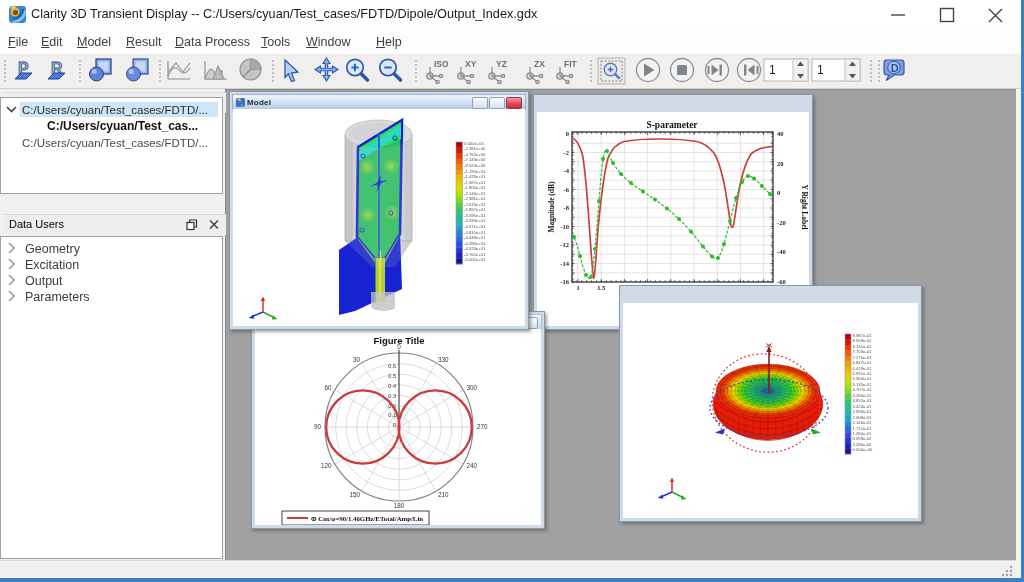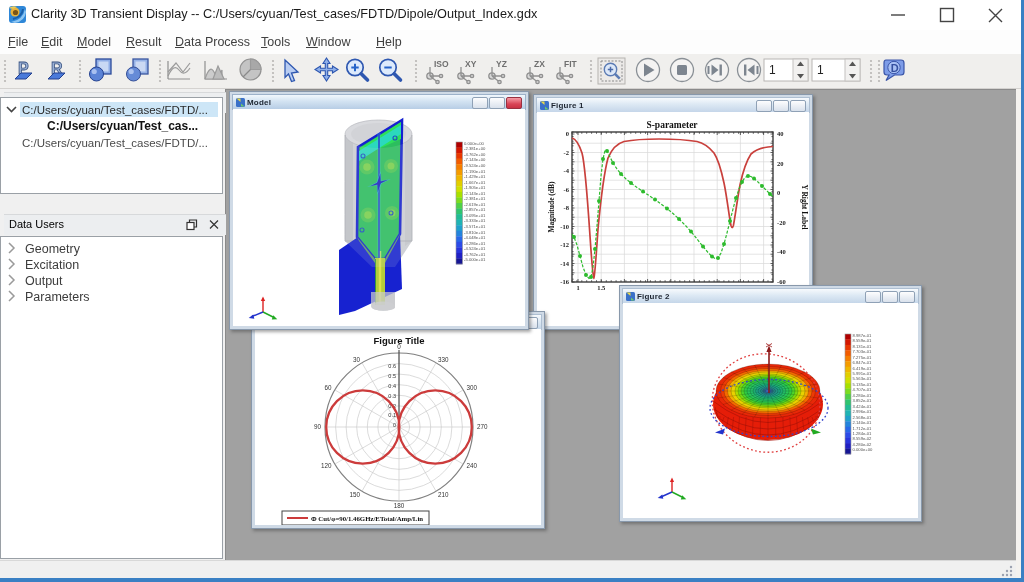--- a/index.html
+++ b/index.html
@@ -243,29 +243,20 @@
     </g>
     <g font-size="12.5" fill="#3c3c3c">
       <text x="24" y="15.5">Geometry</text>
           <text x="24" y="31.5">Excitation</text>
           <text x="24" y="47.5">Output</text>
           <text x="24" y="63.5">Parameters</text>
     </g>
   </svg>
 </div>
 <div class="win" id="wfig1" style="left:533px;top:94px;width:278px;height:234px">
-  <div class="wtb">
-    <svg class="wicon" viewBox="0 0 9 9">
-          <rect width="9" height="9" rx="1.5" fill="#3a70c8"></rect>
-          <path d="M0.5,0.5 h4 v3.5 Z" fill="#e8d84a"></path>
-          <path d="M5,5.5 L8.5,8.5 H5 Z" fill="#6cc86c"></path>
-        </svg>
-    <span class="wt">Figure 1</span>
-    <div class="wbtns"><span class="wbtn"></span><span class="wbtn"></span><span class="wbtn"></span></div>
-  </div>
   <div class="wcontent"></div>
   <svg class="abs" style="left:3px;top:17px" width="272" height="214" viewBox="536 111 272 214">
 <rect x="571" y="131" width="201" height="150" fill="#ffffff"></rect>
 <path d="M577.0,131 V281 M600.2,131 V281 M623.4,131 V281 M646.6,131 V281 M669.8,131 V281 M693.0,131 V281 M716.2,131 V281 M739.4,131 V281 M762.6,131 V281 M571,142.2 H772 M571,151.5 H772 M571,160.8 H772 M571,170.0 H772 M571,179.2 H772 M571,188.5 H772 M571,197.8 H772 M571,207.0 H772 M571,216.2 H772 M571,225.5 H772 M571,234.8 H772 M571,244.0 H772 M571,253.2 H772 M571,262.5 H772 M571,271.8 H772" stroke="#d9d9d9" stroke-width="0.7" fill="none"></path>
 <rect x="571" y="131" width="201" height="150" fill="none" stroke="#3c3c3c" stroke-width="1.4"></rect>
 <path d="M577.0,131 v3 M577.0,281 v-3 M600.2,131 v3 M600.2,281 v-3 M623.4,131 v3 M623.4,281 v-3 M646.6,131 v3 M646.6,281 v-3 M669.8,131 v3 M669.8,281 v-3 M693.0,131 v3 M693.0,281 v-3 M716.2,131 v3 M716.2,281 v-3 M739.4,131 v3 M739.4,281 v-3 M762.6,131 v3 M762.6,281 v-3 M571.0,131 v1.8 M571.0,281 v-1.8 M575.9,131 v1.8 M575.9,281 v-1.8 M580.8,131 v1.8 M580.8,281 v-1.8 M585.7,131 v1.8 M585.7,281 v-1.8 M590.6,131 v1.8 M590.6,281 v-1.8 M595.5,131 v1.8 M595.5,281 v-1.8 M600.4,131 v1.8 M600.4,281 v-1.8 M605.3,131 v1.8 M605.3,281 v-1.8 M610.2,131 v1.8 M610.2,281 v-1.8 M615.1,131 v1.8 M615.1,281 v-1.8 M620.0,131 v1.8 M620.0,281 v-1.8 M624.9,131 v1.8 M624.9,281 v-1.8 M629.8,131 v1.8 M629.8,281 v-1.8 M634.7,131 v1.8 M634.7,281 v-1.8 M639.6,131 v1.8 M639.6,281 v-1.8 M644.5,131 v1.8 M644.5,281 v-1.8 M649.4,131 v1.8 M649.4,281 v-1.8 M654.3,131 v1.8 M654.3,281 v-1.8 M659.2,131 v1.8 M659.2,281 v-1.8 M664.1,131 v1.8 M664.1,281 v-1.8 M669.0,131 v1.8 M669.0,281 v-1.8 M673.9,131 v1.8 M673.9,281 v-1.8 M678.8,131 v1.8 M678.8,281 v-1.8 M683.7,131 v1.8 M683.7,281 v-1.8 M688.6,131 v1.8 M688.6,281 v-1.8 M693.5,131 v1.8 M693.5,281 v-1.8 M698.4,131 v1.8 M698.4,281 v-1.8 M703.3,131 v1.8 M703.3,281 v-1.8 M708.2,131 v1.8 M708.2,281 v-1.8 M713.1,131 v1.8 M713.1,281 v-1.8 M718.0,131 v1.8 M718.0,281 v-1.8 M722.9,131 v1.8 M722.9,281 v-1.8 M727.8,131 v1.8 M727.8,281 v-1.8 M732.7,131 v1.8 M732.7,281 v-1.8 M737.6,131 v1.8 M737.6,281 v-1.8 M742.5,131 v1.8 M742.5,281 v-1.8 M747.4,131 v1.8 M747.4,281 v-1.8 M752.3,131 v1.8 M752.3,281 v-1.8 M757.2,131 v1.8 M757.2,281 v-1.8 M762.1,131 v1.8 M762.1,281 v-1.8 M767.0,131 v1.8 M767.0,281 v-1.8 M771.9,131 v1.8 M771.9,281 v-1.8 M571,133.0 h2.5 M772,133.0 h-2.5 M571,142.2 h2.5 M772,142.2 h-2.5 M571,151.5 h2.5 M772,151.5 h-2.5 M571,160.8 h2.5 M772,160.8 h-2.5 M571,170.0 h2.5 M772,170.0 h-2.5 M571,179.2 h2.5 M772,179.2 h-2.5 M571,188.5 h2.5 M772,188.5 h-2.5 M571,197.8 h2.5 M772,197.8 h-2.5 M571,207.0 h2.5 M772,207.0 h-2.5 M571,216.2 h2.5 M772,216.2 h-2.5 M571,225.5 h2.5 M772,225.5 h-2.5 M571,234.8 h2.5 M772,234.8 h-2.5 M571,244.0 h2.5 M772,244.0 h-2.5 M571,253.2 h2.5 M772,253.2 h-2.5 M571,262.5 h2.5 M772,262.5 h-2.5 M571,271.8 h2.5 M772,271.8 h-2.5 M571,281.0 h2.5 M772,281.0 h-2.5 M571,131.0 h1.6 M772,131.0 h-1.6 M571,135.6 h1.6 M772,135.6 h-1.6 M571,140.2 h1.6 M772,140.2 h-1.6 M571,144.8 h1.6 M772,144.8 h-1.6 M571,149.4 h1.6 M772,149.4 h-1.6 M571,154.0 h1.6 M772,154.0 h-1.6 M571,158.6 h1.6 M772,158.6 h-1.6 M571,163.2 h1.6 M772,163.2 h-1.6 M571,167.8 h1.6 M772,167.8 h-1.6 M571,172.4 h1.6 M772,172.4 h-1.6 M571,177.0 h1.6 M772,177.0 h-1.6 M571,181.6 h1.6 M772,181.6 h-1.6 M571,186.2 h1.6 M772,186.2 h-1.6 M571,190.8 h1.6 M772,190.8 h-1.6 M571,195.4 h1.6 M772,195.4 h-1.6 M571,200.0 h1.6 M772,200.0 h-1.6 M571,204.6 h1.6 M772,204.6 h-1.6 M571,209.2 h1.6 M772,209.2 h-1.6 M571,213.8 h1.6 M772,213.8 h-1.6 M571,218.4 h1.6 M772,218.4 h-1.6 M571,223.0 h1.6 M772,223.0 h-1.6 M571,227.6 h1.6 M772,227.6 h-1.6 M571,232.2 h1.6 M772,232.2 h-1.6 M571,236.8 h1.6 M772,236.8 h-1.6 M571,241.4 h1.6 M772,241.4 h-1.6 M571,246.0 h1.6 M772,246.0 h-1.6 M571,250.6 h1.6 M772,250.6 h-1.6 M571,255.2 h1.6 M772,255.2 h-1.6 M571,259.8 h1.6 M772,259.8 h-1.6 M571,264.4 h1.6 M772,264.4 h-1.6 M571,269.0 h1.6 M772,269.0 h-1.6 M571,273.6 h1.6 M772,273.6 h-1.6 M571,278.2 h1.6 M772,278.2 h-1.6" stroke="#3c3c3c" stroke-width="0.8" fill="none"></path>
 <text x="671" y="127" font-family="Liberation Serif,serif" font-size="9.5" font-weight="bold" fill="#111" text-anchor="middle">S-parameter</text>
 <text x="568" y="135.3" font-family="Liberation Serif,serif" font-size="6.5" font-weight="bold" fill="#222" text-anchor="end">0</text>
 <text x="568" y="153.8" font-family="Liberation Serif,serif" font-size="6.5" font-weight="bold" fill="#222" text-anchor="end">-2</text>
 <text x="568" y="172.3" font-family="Liberation Serif,serif" font-size="6.5" font-weight="bold" fill="#222" text-anchor="end">-4</text>
@@ -367,29 +358,20 @@
 <text x="395" y="416.4" font-size="5.5" fill="#333" text-anchor="end">0.1</text>
 <text x="395" y="426.3" font-size="5.5" fill="#333" text-anchor="end">0</text>
 <circle cx="361.8" cy="426" r="36.6" fill="none" stroke="#cc3b3b" stroke-width="2.3"></circle>
 <circle cx="434.2" cy="426" r="36.6" fill="none" stroke="#cc3b3b" stroke-width="2.3"></circle>
 <rect x="281" y="510" width="147" height="14" fill="#fff" stroke="#444" stroke-width="1"></rect>
 <path d="M286,517 h21" stroke="#cc3b3b" stroke-width="2"></path>
 <text x="310" y="520" font-family="Liberation Serif,serif" font-size="6.8" font-weight="bold" fill="#111">Φ Cut/φ=90/1.46GHz/ETotal/Amp/Lin</text>
   </svg>
 </div>
 <div class="win" id="wfig2" style="left:619px;top:285px;width:301px;height:235px">
-  <div class="wtb">
-    <svg class="wicon" viewBox="0 0 9 9">
-          <rect width="9" height="9" rx="1.5" fill="#3a70c8"></rect>
-          <path d="M0.5,0.5 h4 v3.5 Z" fill="#e8d84a"></path>
-          <path d="M5,5.5 L8.5,8.5 H5 Z" fill="#6cc86c"></path>
-        </svg>
-    <span class="wt">Figure 2</span>
-    <div class="wbtns"><span class="wbtn"></span><span class="wbtn"></span><span class="wbtn"></span></div>
-  </div>
   <div class="wcontent"></div>
   <svg class="abs" style="left:3px;top:17px" width="295" height="215" viewBox="622 302 295 215">
 <ellipse cx="767" cy="403" rx="55" ry="36" fill="#e51d08"></ellipse>
 <path d="M713,408 Q767,448 821,408 M716,416 Q767,452 818,416 M722,424 Q767,455 812,424 M712,400 Q767,443 822,400" stroke="#a81208" stroke-width="0.9" fill="none" opacity="0.75"></path>
 <path d="M714.2,406.1 L716.2,416.0 M715.5,411.0 L717.4,416.0 M717.9,415.8 L719.8,416.0 M721.4,420.3 L723.1,416.0 M725.9,424.5 L727.4,416.0 M731.3,428.1 L732.6,416.0 M737.4,431.2 L738.5,416.0 M744.2,433.7 L745.1,416.0 M751.5,435.5 L752.1,416.0 M759.2,436.6 L759.5,416.0 M767.0,437.0 L767.0,416.0 M774.8,436.6 L774.5,416.0 M782.5,435.5 L781.9,416.0 M789.8,433.7 L788.9,416.0 M796.6,431.2 L795.5,416.0 M802.7,428.1 L801.4,416.0 M808.1,424.5 L806.6,416.0 M812.6,420.3 L810.9,416.0 M816.1,415.8 L814.2,416.0 M818.5,411.0 L816.6,416.0 M819.8,406.1 L817.8,416.0" stroke="#901008" stroke-width="0.8" fill="none" opacity="0.5"></path>
 <ellipse cx="767" cy="390" rx="52" ry="27" fill="#e82808" stroke="#00000042" stroke-width="0.7"></ellipse>
 <ellipse cx="767" cy="390" rx="47.5" ry="24.5" fill="#ec3a06" stroke="#00000042" stroke-width="0.7"></ellipse>
 <ellipse cx="767" cy="390" rx="44" ry="22.5" fill="#f56a00" stroke="#00000042" stroke-width="0.7"></ellipse>
 <ellipse cx="767" cy="390" rx="40.5" ry="20.5" fill="#f2ac00" stroke="#00000042" stroke-width="0.7"></ellipse>
 <ellipse cx="767" cy="390" rx="37" ry="19" fill="#e8d200" stroke="#00000042" stroke-width="0.7"></ellipse>

